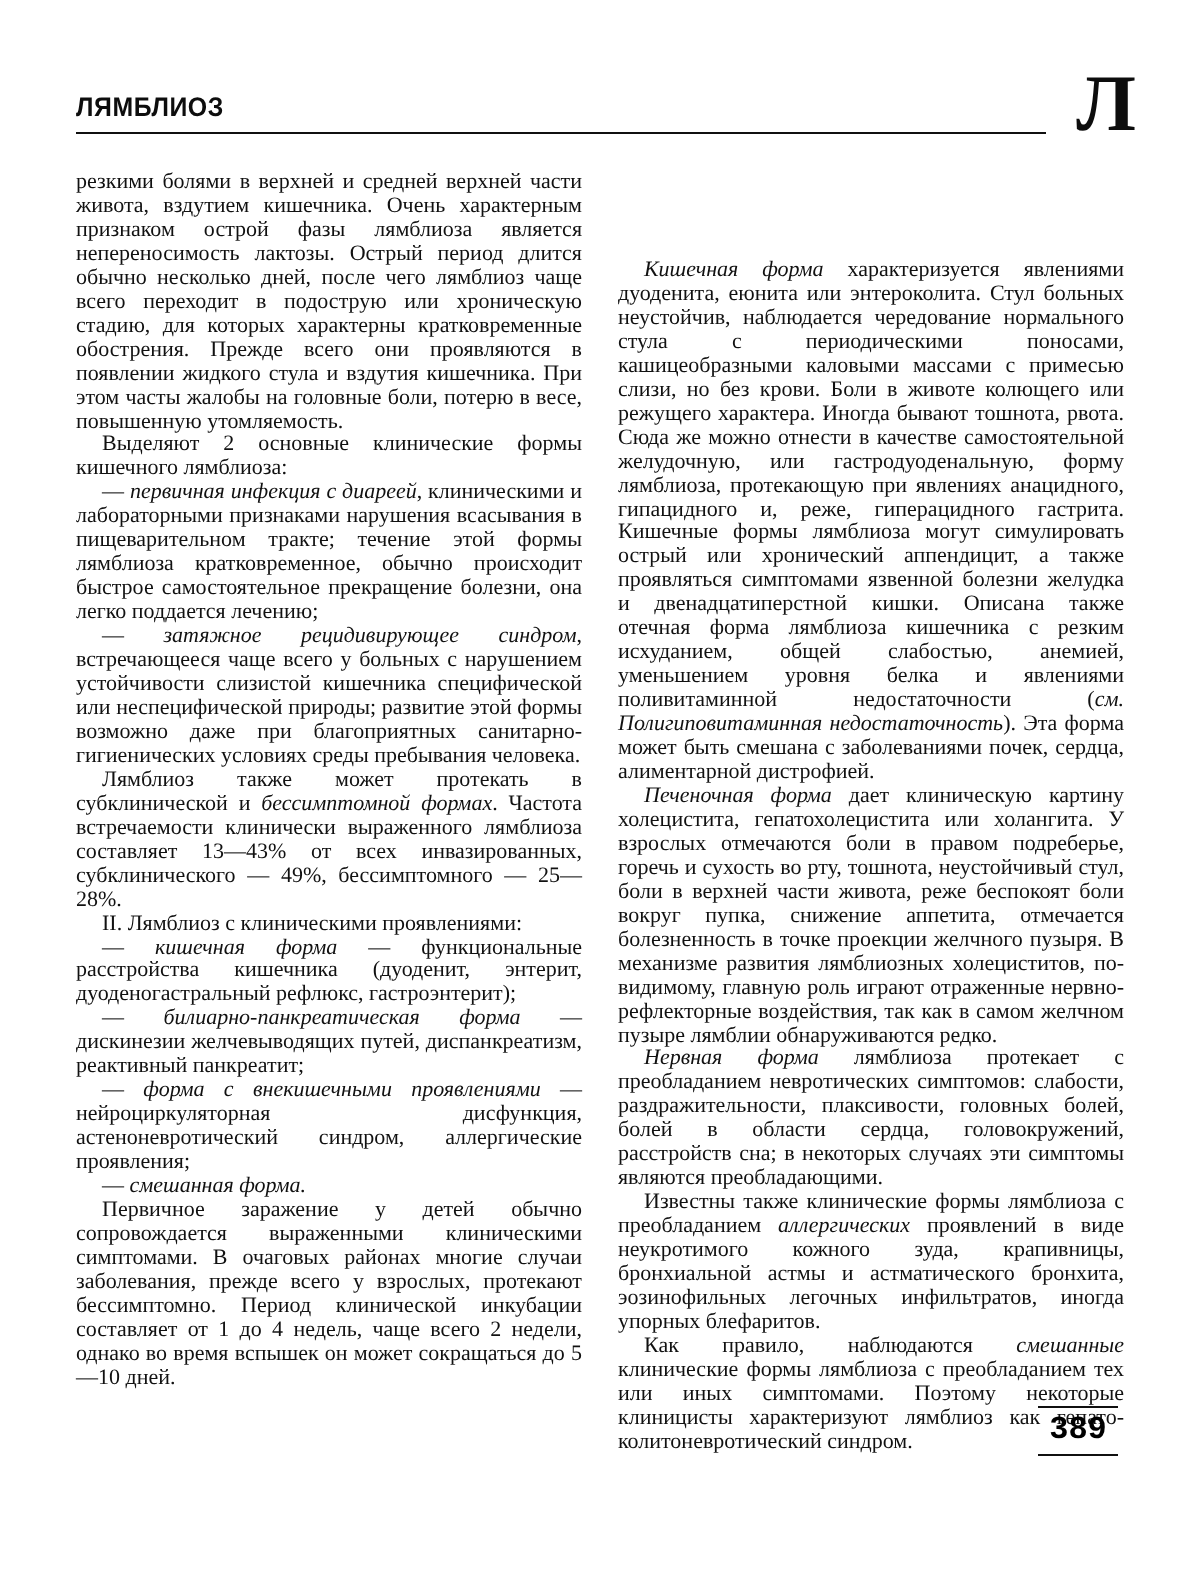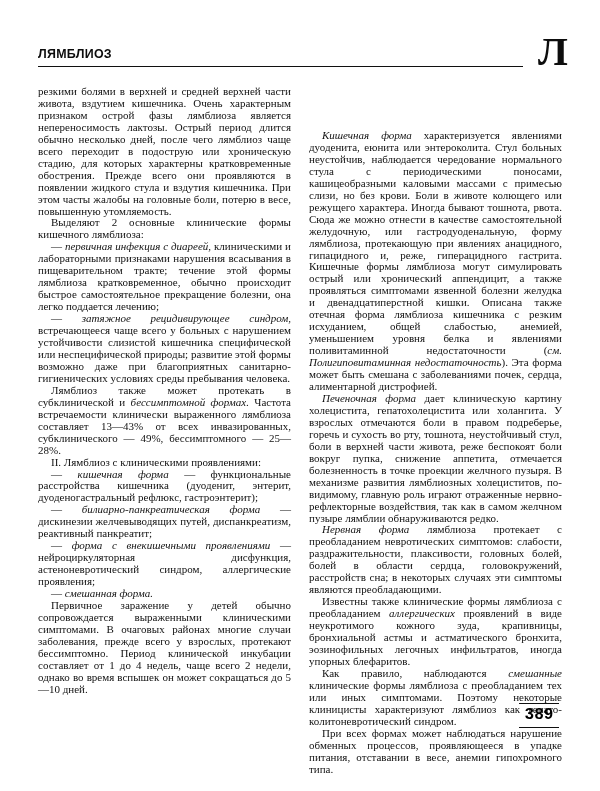--- a/index.html
+++ b/index.html
@@ -145,21 +145,20 @@
         <p><span>— </span><em>форма с внекишечными проявлениями</em><span> — нейроциркуляторная дисфункция, астеноневротический синдром, аллергические проявления;</span></p>
         <p><span>— </span><em>смешанная форма.</em></p>
         <p><span>Первичное заражение у детей обычно сопровождается выраженными клиническими симптомами. В очаговых районах многие случаи заболевания, прежде всего у взрослых, протекают бессимптомно. Период клинической инкубации составляет от 1 до 4 недель, чаще всего 2 недели, однако во время вспышек он может сокращаться до 5—10 дней.</span></p>
       </div>
     <div class="col col-right" id="col-right">
         <p><em>Кишечная форма</em><span> характеризуется явлениями дуоденита, еюнита или энтероколита. Стул больных неустойчив, наблюдается чередование нормального стула с периодическими поносами, кашицеобразными каловыми массами с примесью слизи, но без крови. Боли в животе колющего или режущего характера. Иногда бывают тошнота, рвота. Сюда же можно отнести в качестве самостоятельной желудочную, или гастродуоденальную, форму лямблиоза, протекающую при явлениях анацидного, гипацидного и, реже, гиперацидного гастрита. Кишечные формы лямблиоза могут симулировать острый или хронический аппендицит, а также проявляться симптомами язвенной болезни желудка и двенадцатиперстной кишки. Описана также отечная форма лямблиоза кишечника с резким исхуданием, общей слабостью, анемией, уменьшением уровня белка и явлениями поливитаминной недостаточности (</span><em>см. Полигиповитаминная недостаточность</em><span>). Эта форма может быть смешана с заболеваниями почек, сердца, алиментарной дистрофией.</span></p>
         <p><em>Печеночная форма</em><span> дает клиническую картину холецистита, гепатохолецистита или холангита. У взрослых отмечаются боли в правом подреберье, горечь и сухость во рту, тошнота, неустойчивый стул, боли в верхней части живота, реже беспокоят боли вокруг пупка, снижение аппетита, отмечается болезненность в точке проекции желчного пузыря. В механизме развития лямблиозных холециститов, по-видимому, главную роль играют отраженные нервно-рефлекторные воздействия, так как в самом желчном пузыре лямблии обнаруживаются редко.</span></p>
         <p><em>Нервная форма</em><span> лямблиоза протекает с преобладанием невротических симптомов: слабости, раздражительности, плаксивости, головных болей, болей в области сердца, головокружений, расстройств сна; в некоторых случаях эти симптомы являются преобладающими.</span></p>
         <p><span>Известны также клинические формы лямблиоза с преобладанием </span><em>аллергических</em><span> проявлений в виде неукротимого кожного зуда, крапивницы, бронхиальной астмы и астматического бронхита, эозинофильных легочных инфильтратов, иногда упорных блефаритов.</span></p>
         <p><span>Как правило, наблюдаются </span><em>смешанные</em><span> клинические формы лямблиоза с преобладанием тех или иных симптомами. Поэтому некоторые клиницисты характеризуют лямблиоз как гепато-колитоневротический синдром.</span></p>
-        <p><span>При всех формах может наблюдаться нарушение обменных процессов, проявляющееся в упадке питания, отставании в весе, анемии гипохромного типа.</span></p>
       </div>
   </div>
 
   <div class="folio">
     <div class="folio-rule"></div>
     <div class="folio-num">389</div>
     <div class="folio-rule"></div>
   </div>
 
 </div>

